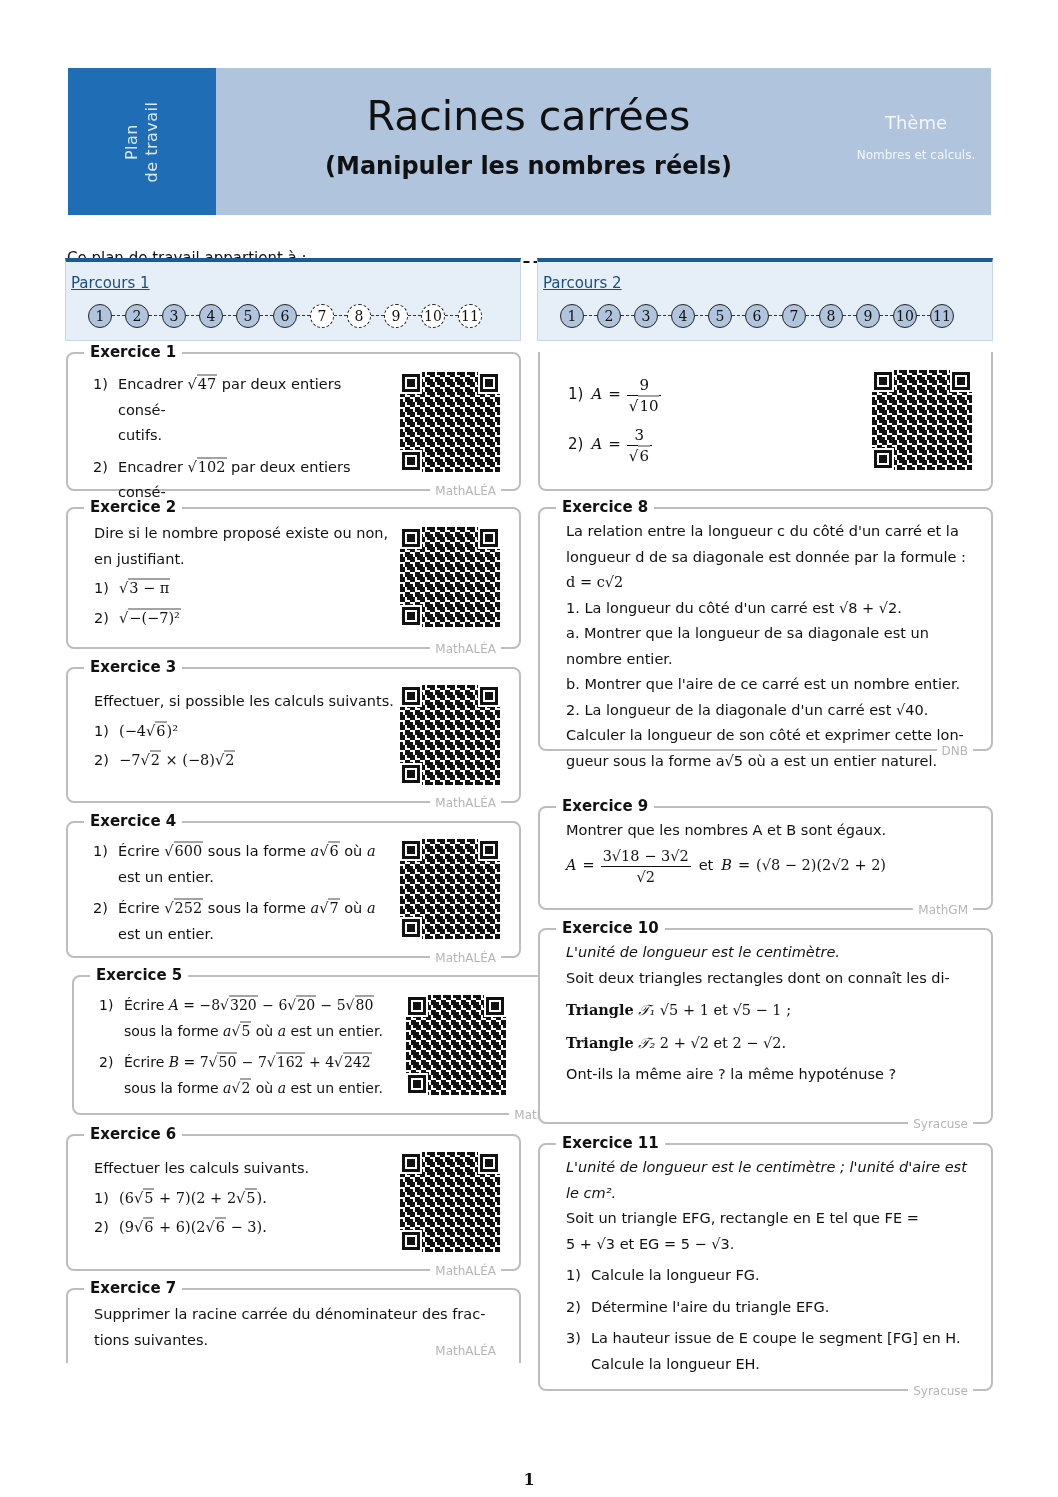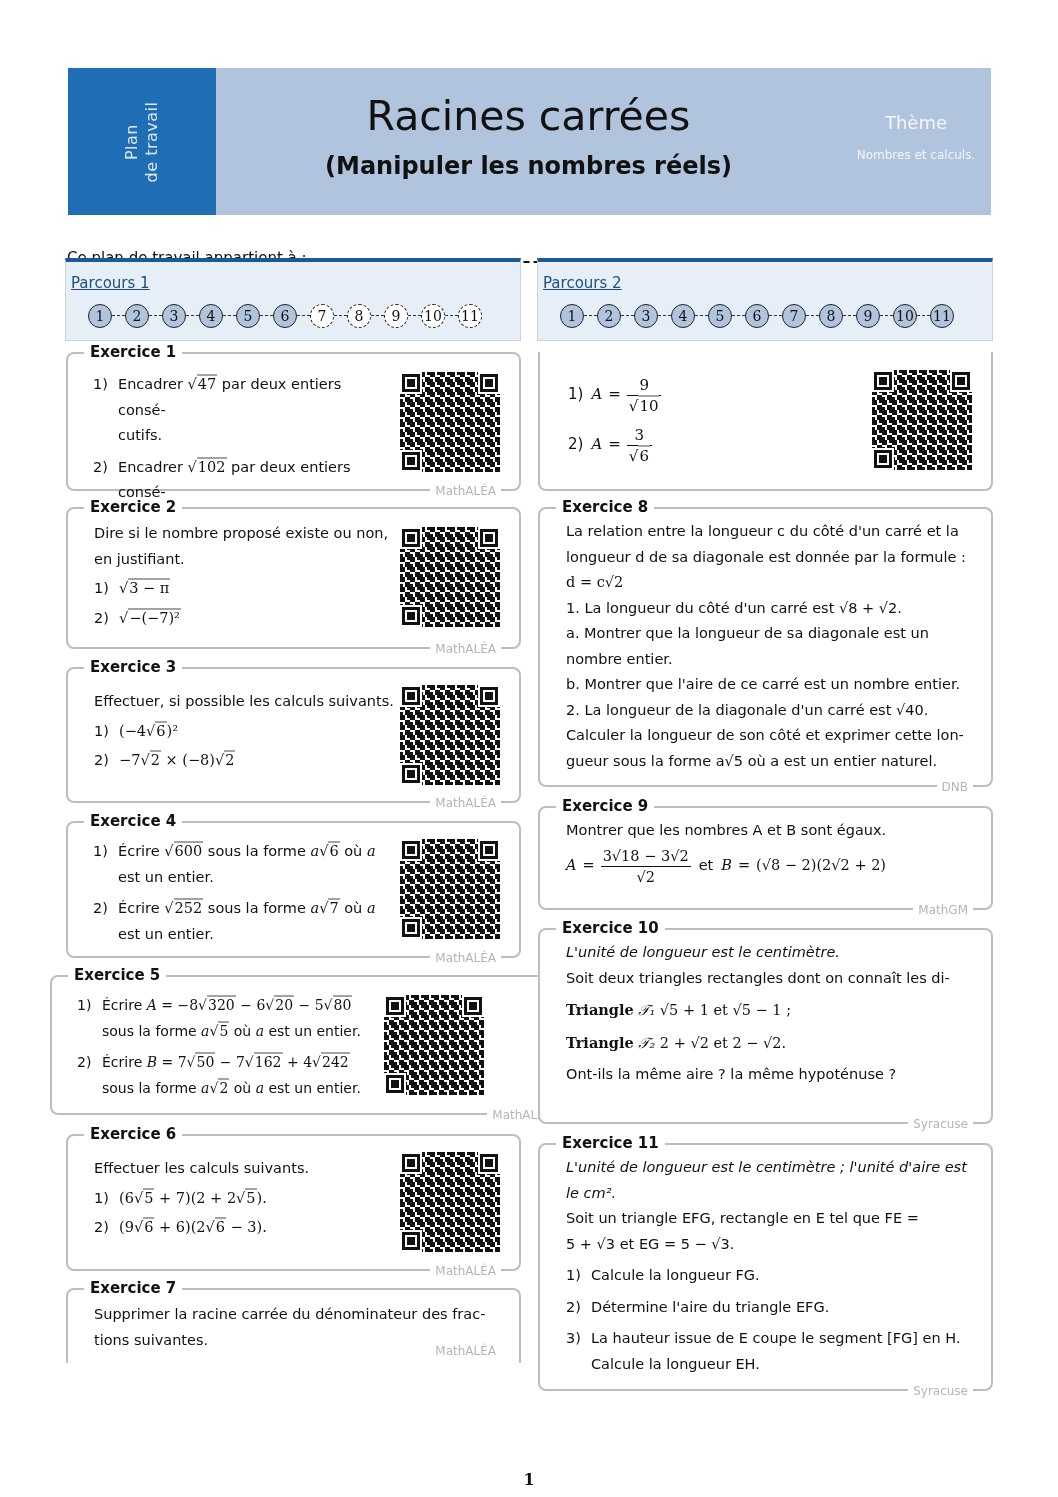--- a/index.html
+++ b/index.html
@@ -202,21 +202,21 @@
     <div class="item" style="margin-top:6px;"><span class="num">2)</span><span>Écrire </span><span class="sqrt"><span class="rad">√</span><span class="under">252</span></span><span> sous la forme </span><span class="mi">a</span><span class="sqrt"><span class="rad">√</span><span class="under">7</span></span><span> où </span><span class="mi">a</span><br><span>est un entier.</span></div>
   </div>
   <div class="qr" style="left:332px; top:16px;">
       <svg width="100" height="100">
         <use href="#qrcode"></use>
       </svg>
     </div>
   <div class="src">MathALÉA</div>
 </div>
 
-<div class="ex" style="left:50px; top:975px; width:528px; height:140px;">
+<div class="ex" style="left:72px; top:975px; width:528px; height:140px;">
   <div class="extitle">Exercice 5</div>
   <div class="body" style="top:16px; width:320px; font-size:14px;">
     <div class="item"><span class="num">1)</span><span>Écrire </span><span class="mi">A</span><span class="math"> = −8</span><span class="sqrt"><span class="rad">√</span><span class="under">320</span></span><span class="math"> − 6</span><span class="sqrt"><span class="rad">√</span><span class="under">20</span></span><span class="math"> − 5</span><span class="sqrt"><span class="rad">√</span><span class="under">80</span></span><br><span>sous la forme </span><span class="mi">a</span><span class="sqrt"><span class="rad">√</span><span class="under">5</span></span><span> où </span><span class="mi">a</span><span> est un entier.</span></div>
     <div class="item" style="margin-top:6px;"><span class="num">2)</span><span>Écrire </span><span class="mi">B</span><span class="math"> = 7</span><span class="sqrt"><span class="rad">√</span><span class="under">50</span></span><span class="math"> − 7</span><span class="sqrt"><span class="rad">√</span><span class="under">162</span></span><span class="math"> + 4</span><span class="sqrt"><span class="rad">√</span><span class="under">242</span></span><br><span>sous la forme </span><span class="mi">a</span><span class="sqrt"><span class="rad">√</span><span class="under">2</span></span><span> où </span><span class="mi">a</span><span> est un entier.</span></div>
   </div>
   <div class="qr" style="left:332px; top:18px;">
       <svg width="100" height="100">
         <use href="#qrcode"></use>
       </svg>
     </div>
@@ -268,21 +268,21 @@
         </span>
     </div>
   </div>
   <div class="qr" style="left:332px; top:18px;">
       <svg width="100" height="100">
         <use href="#qrcode"></use>
       </svg>
     </div>
 </div>
 
-<div class="ex" style="left:538px; top:507px; width:455px; height:280px;">
+<div class="ex" style="left:538px; top:507px; width:455px; height:244px;">
   <div class="extitle">Exercice 8</div>
   <div class="body" style="top:10px; left:26px; width:405px; text-align:justify;">
     <p>La relation entre la longueur c du côté d'un carré et la</p>
     <p>longueur d de sa diagonale est donnée par la formule :</p>
     <p class="math">d = c√2</p>
     <p>1. La longueur du côté d'un carré est √8 + √2.</p>
     <p>a. Montrer que la longueur de sa diagonale est un</p>
     <p>nombre entier.</p>
     <p>b. Montrer que l'aire de ce carré est un nombre entier.</p>
     <p>2. La longueur de la diagonale d'un carré est √40.</p>

